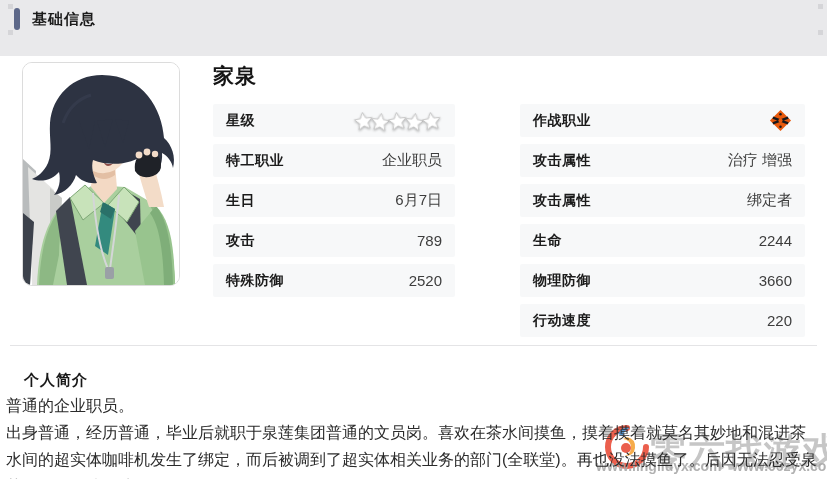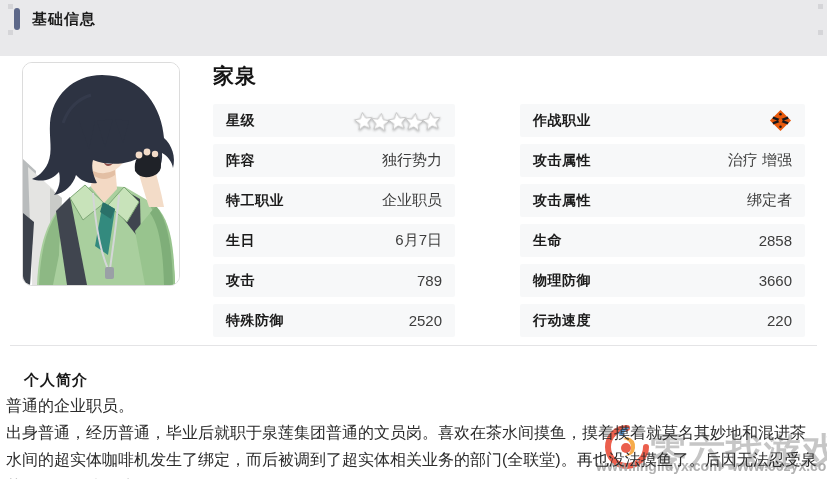--- a/index.html
+++ b/index.html
@@ -193,24 +193,20 @@
         </svg>
       <svg width="21" height="20" viewBox="0 0 20 20">
           <polygon points="10,1.5 12.6,7.2 18.8,7.8 14.2,12 15.5,18.2 10,15 4.5,18.2 5.8,12 1.2,7.8 7.4,7.2" fill="#ffffff" stroke="#c6c6c6" stroke-width="1"></polygon>
         </svg>
       <svg width="21" height="20" viewBox="0 0 20 20">
           <polygon points="10,1.5 12.6,7.2 18.8,7.8 14.2,12 15.5,18.2 10,15 4.5,18.2 5.8,12 1.2,7.8 7.4,7.2" fill="#ffffff" stroke="#c6c6c6" stroke-width="1"></polygon>
         </svg>
     </span>
   </div>
   <div class="stat-row">
-    <span class="stat-label">阵容</span>
-    <span class="stat-value">独行势力</span>
-  </div>
-  <div class="stat-row">
     <span class="stat-label">特工职业</span>
     <span class="stat-value">企业职员</span>
   </div>
   <div class="stat-row">
     <span class="stat-label">生日</span>
     <span class="stat-value">6月7日</span>
   </div>
   <div class="stat-row">
     <span class="stat-label">攻击</span>
     <span class="stat-value">789</span>
@@ -238,21 +234,21 @@
   <div class="stat-row">
     <span class="stat-label">攻击属性</span>
     <span class="stat-value">治疗 增强</span>
   </div>
   <div class="stat-row">
     <span class="stat-label">攻击属性</span>
     <span class="stat-value">绑定者</span>
   </div>
   <div class="stat-row">
     <span class="stat-label">生命</span>
-    <span class="stat-value">2858</span>
+    <span class="stat-value">2244</span>
   </div>
   <div class="stat-row">
     <span class="stat-label">物理防御</span>
     <span class="stat-value">3660</span>
   </div>
   <div class="stat-row">
     <span class="stat-label">行动速度</span>
     <span class="stat-value">220</span>
   </div>
 </div>

